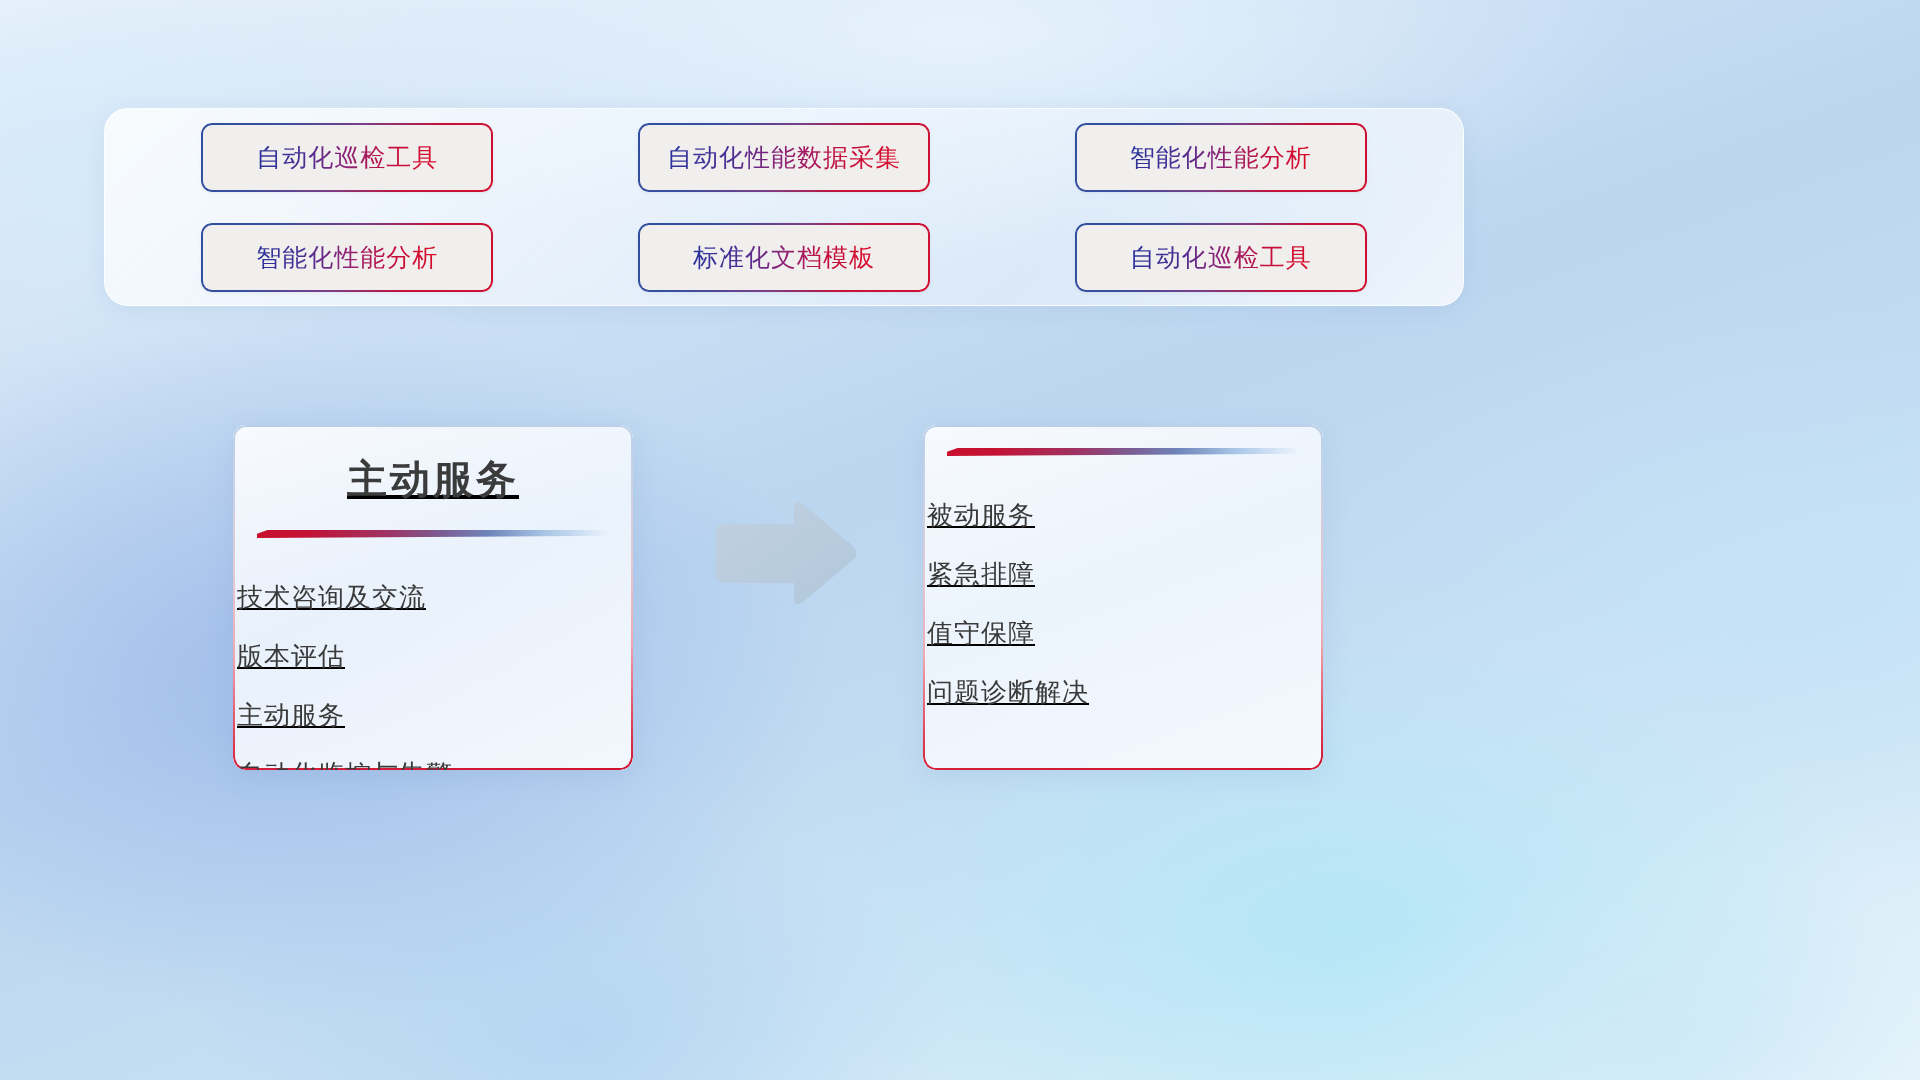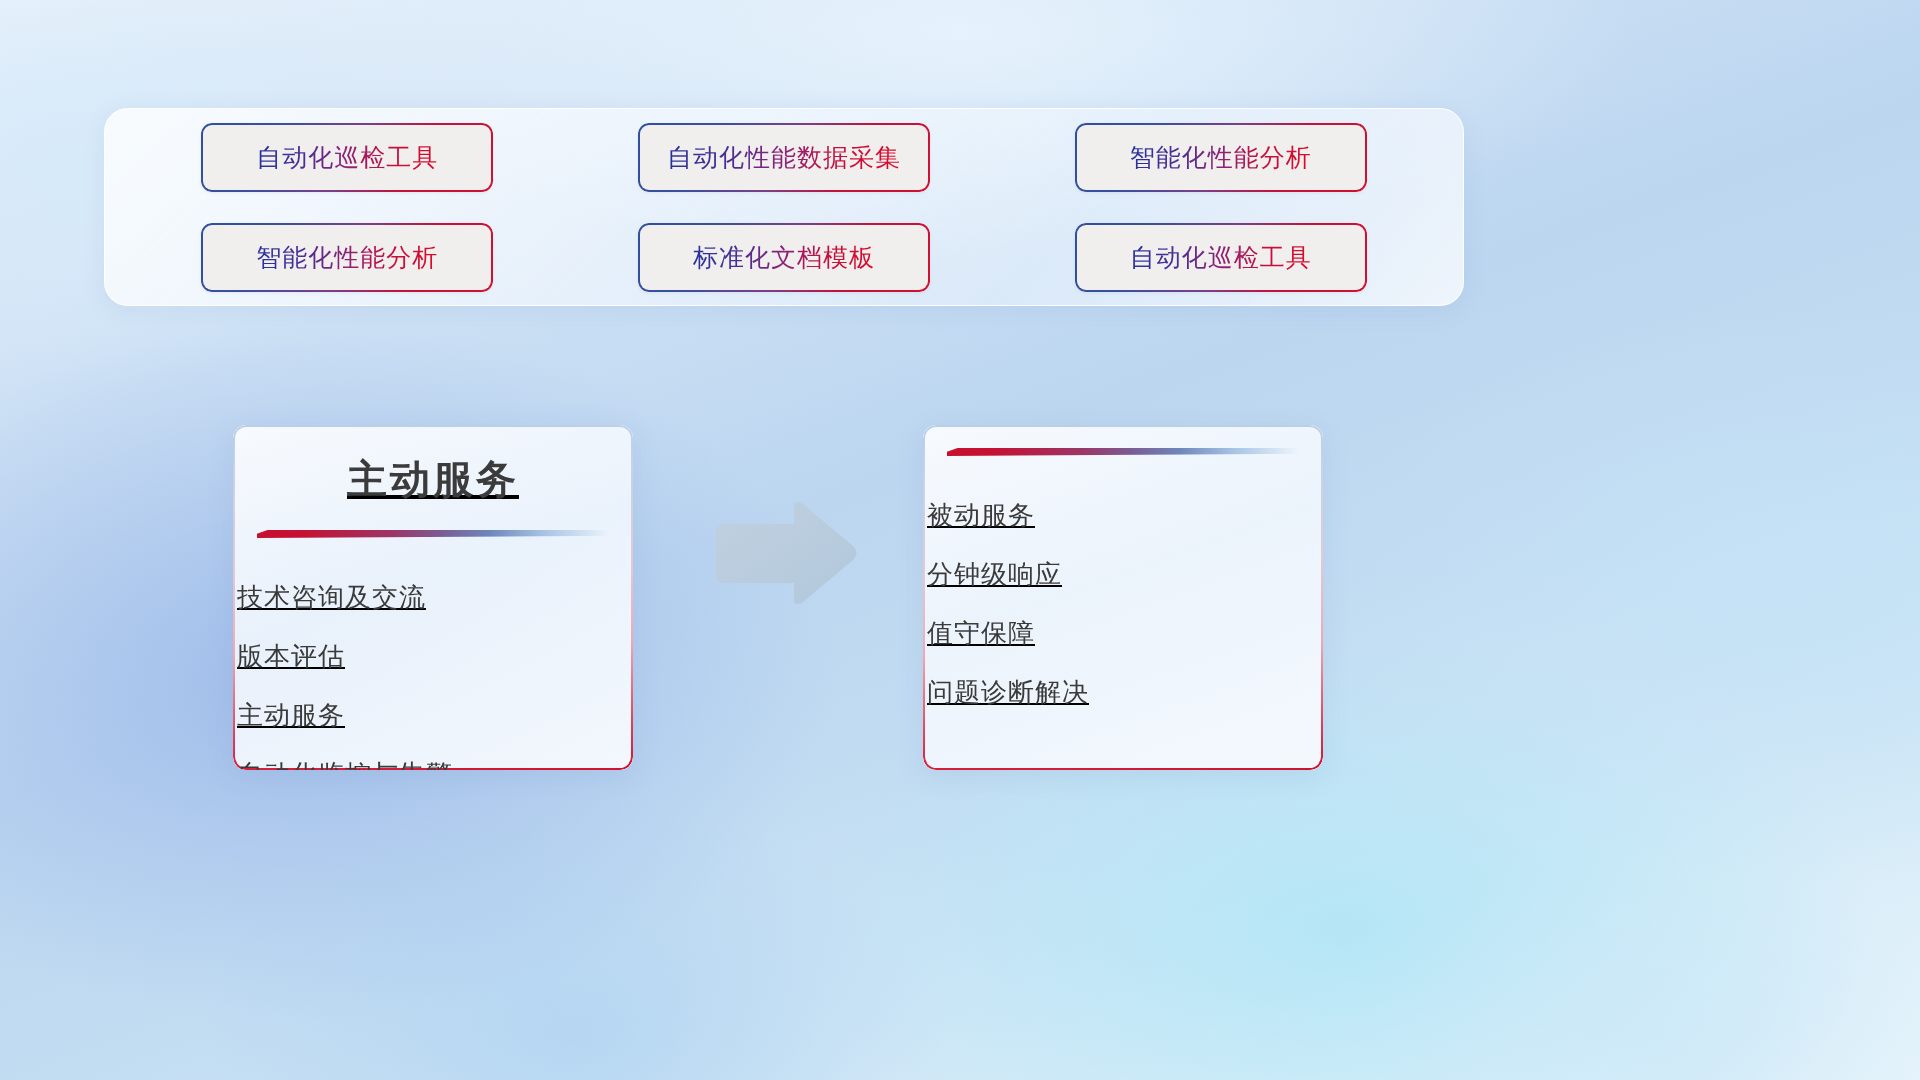--- a/index.html
+++ b/index.html
@@ -200,18 +200,18 @@
       </linearGradient>
     </defs>
     <path d="M6 34 Q6 26 14 26 L84 26 L84 10 Q84 0 93 6 L143 48 Q150 55 143 62 L93 104 Q84 110 84 100 L84 85 L14 85 Q6 85 6 77 Z" fill="url(#arrowGrad)"></path>
   </svg>
 </div>
 
 <div class="service-card" id="card-reactive">
   <div class="card-divider"></div>
   <ul class="card-list">
     <li>被动服务</li>
-    <li>分钟级响应</li>
+    <li>紧急排障</li>
     <li>值守保障</li>
     <li>问题诊断解决</li>
 
   </ul>
 </div>
 
 </body></html>

